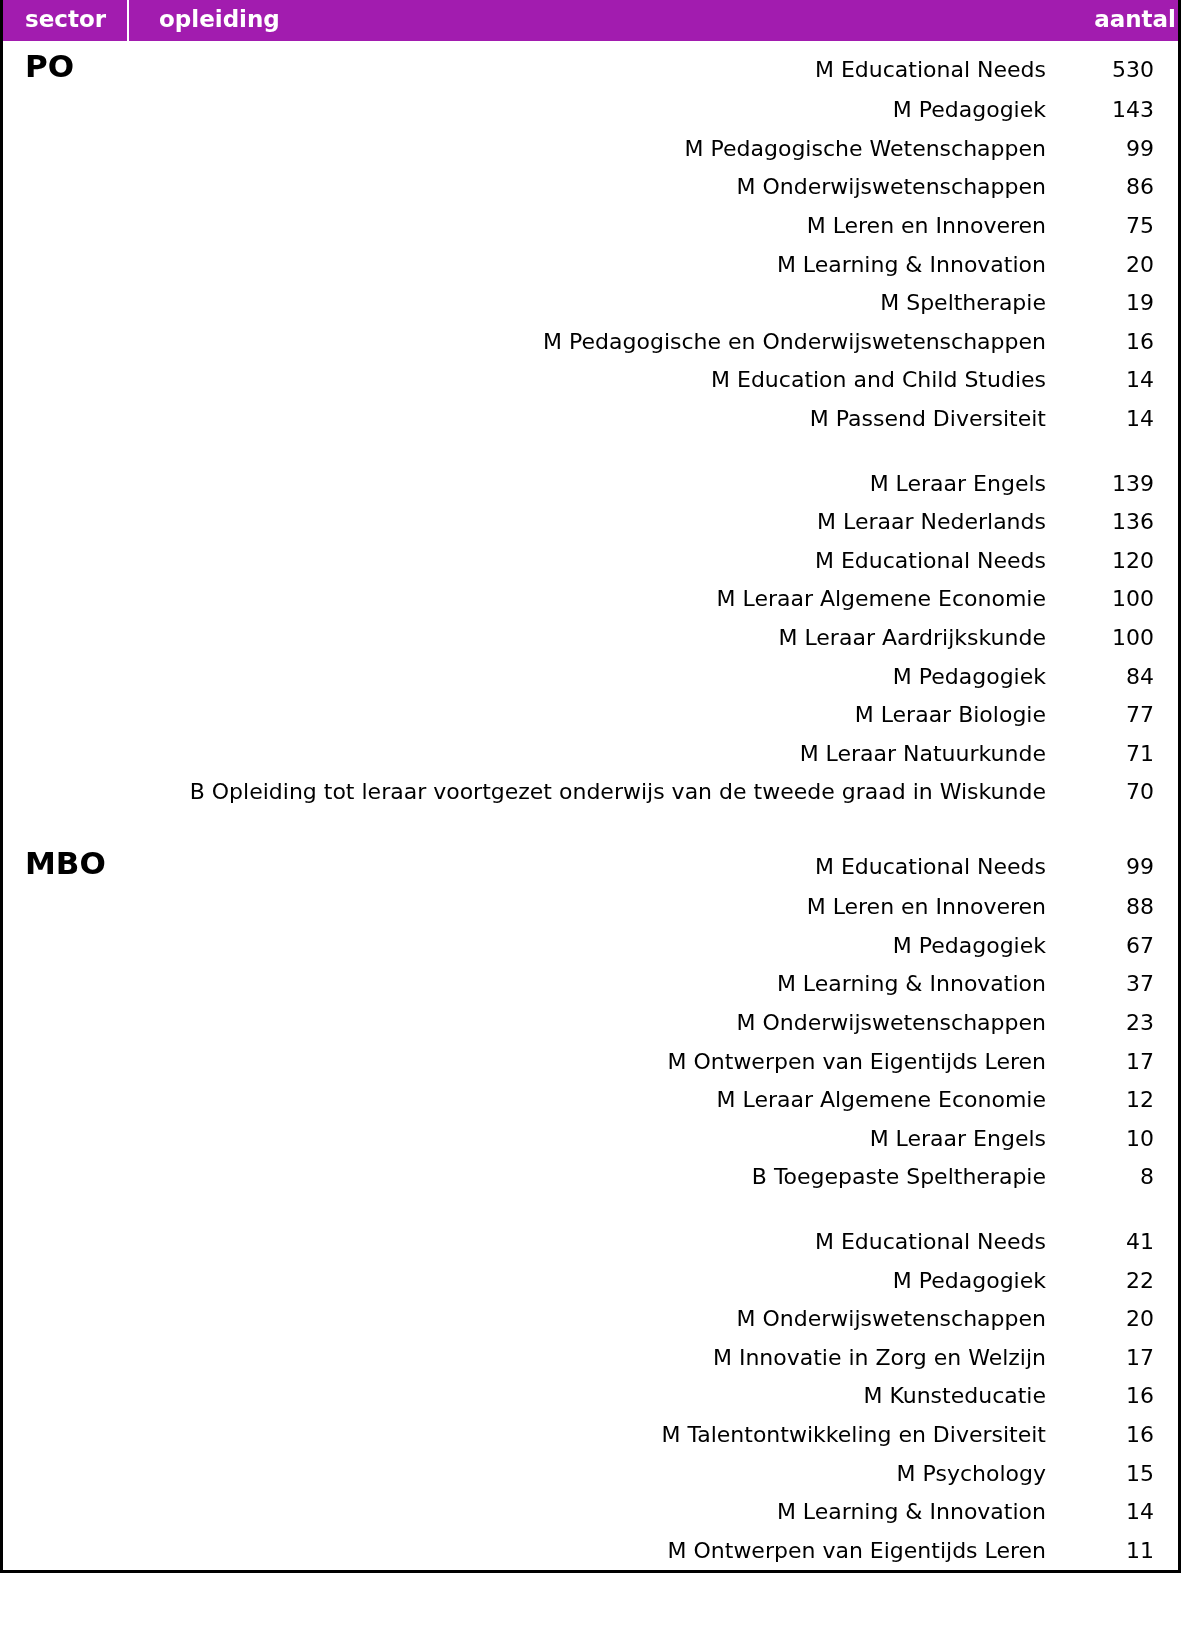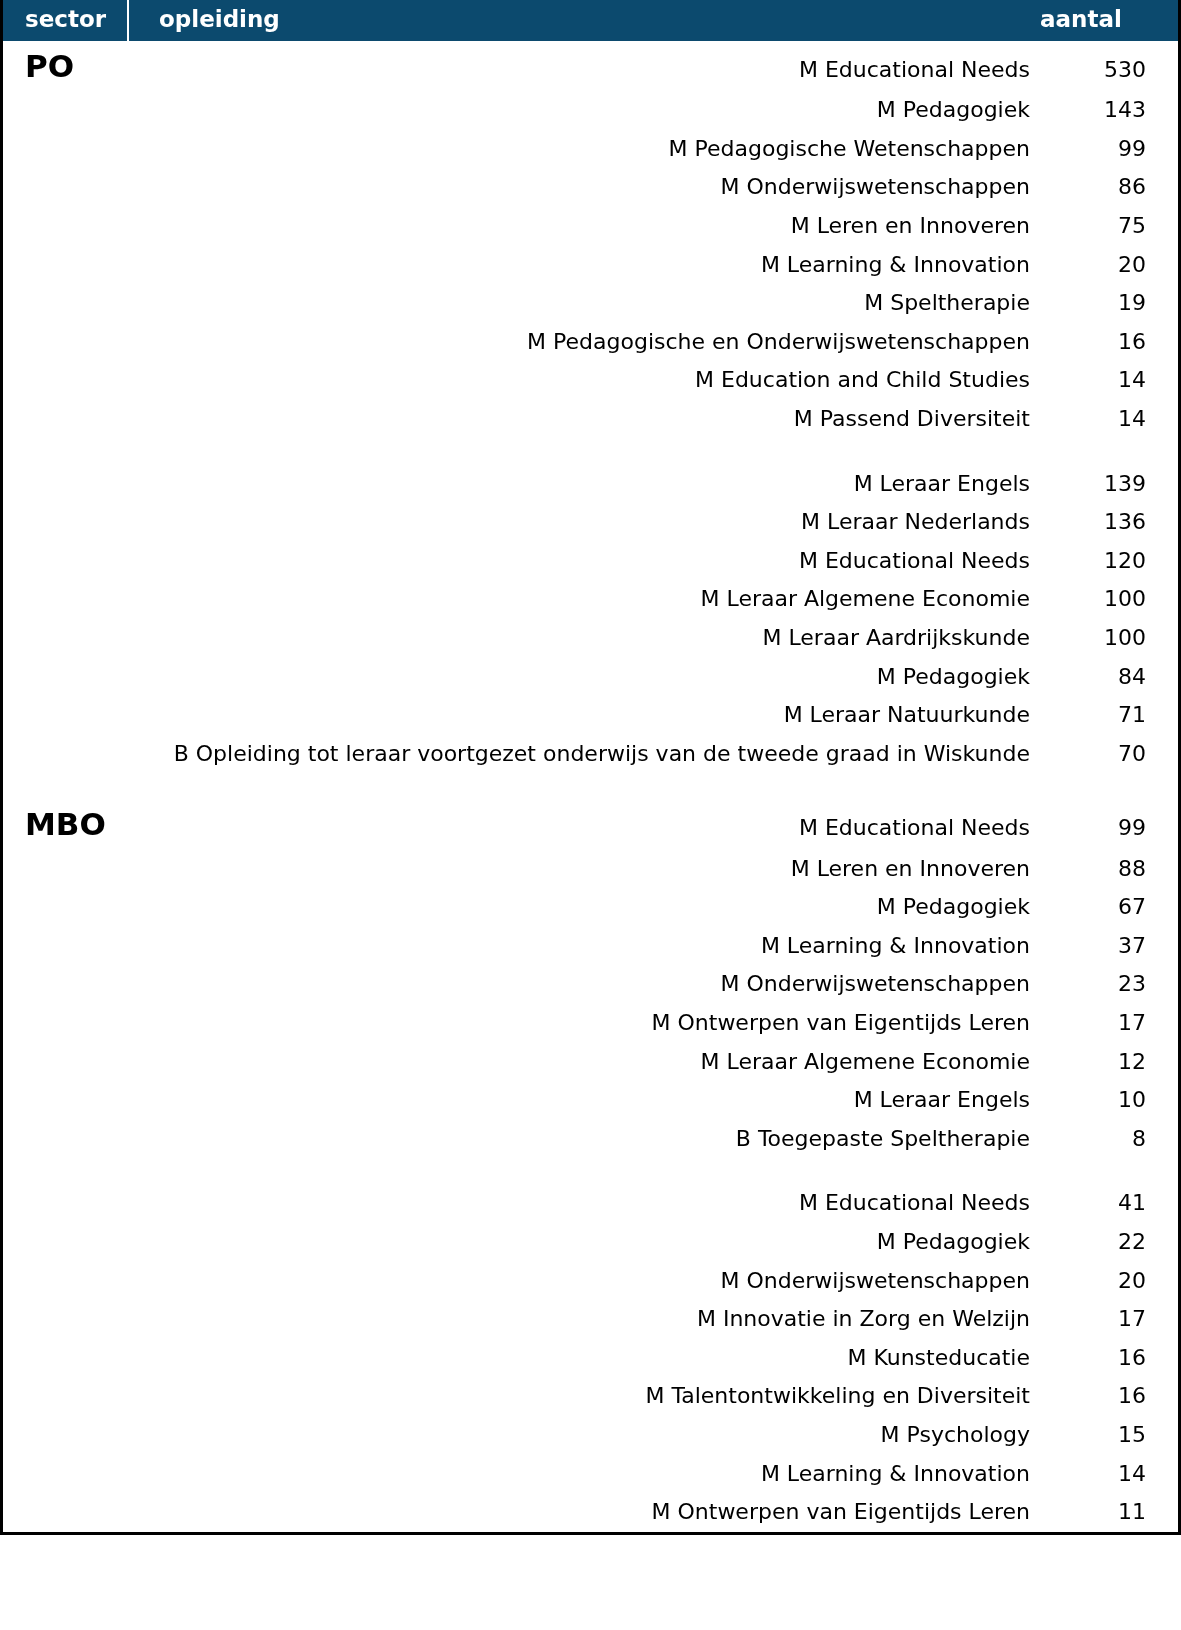--- a/index.html
+++ b/index.html
@@ -20,39 +20,39 @@
     border-left: 3px solid #000000;
     border-right: 3px solid #000000;
     border-bottom: 3px solid #000000;
   }
   table {
     width: 100%;
     border-collapse: collapse;
     table-layout: fixed;
   }
   thead th {
-    background: #0c4a6e;
+    background: #a21caf;
     color: #ffffff;
     font-size: 23px;
     font-weight: bold;
     padding: 6px 10px 9px 10px;
     text-align: left;
     vertical-align: middle;
   }
   th.col-sector {
     width: 92px;
     border-right: 2px solid #ffffff;
     padding-left: 22px;
   }
   th.col-opleiding {
     padding-left: 30px;
   }
   th.col-aantal {
-    text-align: left;
-    padding-right: 18px;
+    text-align: right;
+    padding-right: 2px;
     width: 120px;
   }
   tbody td {
     font-size: 22px;
     padding: 5px 0 5px 0;
     vertical-align: baseline;
     line-height: 1.30;
   }
   td.sector {
     width: 92px;
@@ -61,21 +61,21 @@
     padding-left: 22px;
     white-space: nowrap;
   }
   td.opleiding {
     padding-left: 14px;
     white-space: nowrap;
     text-align: right;
   }
   td.aantal {
     text-align: right;
-    padding-right: 32px;
+    padding-right: 24px;
     width: 120px;
     white-space: nowrap;
   }
   tr.spacer td {
     height: 26px;
     padding: 0;
     font-size: 0;
     line-height: 0;
   }
   .level {
@@ -174,20 +174,25 @@
           <td class="opleiding"><span class="level">M</span><span> Leraar Aardrijkskunde</span></td>
           <td class="aantal">100</td>
         </tr>
         <tr>
           <td class="sector"></td>
           <td class="opleiding"><span class="level">M</span><span> Pedagogiek</span></td>
           <td class="aantal">84</td>
         </tr>
         <tr>
           <td class="sector"></td>
+          <td class="opleiding"><span class="level">M</span><span> Leraar Biologie</span></td>
+          <td class="aantal">77</td>
+        </tr>
+        <tr>
+          <td class="sector"></td>
           <td class="opleiding"><span class="level">M</span><span> Leraar Natuurkunde</span></td>
           <td class="aantal">71</td>
         </tr>
         <tr>
           <td class="sector"></td>
           <td class="opleiding"><span class="level">B</span><span> Opleiding tot leraar voortgezet onderwijs van de tweede graad in Wiskunde</span></td>
           <td class="aantal">70</td>
         </tr>
         <tr class="spacer">
           <td colspan="3"></td>

